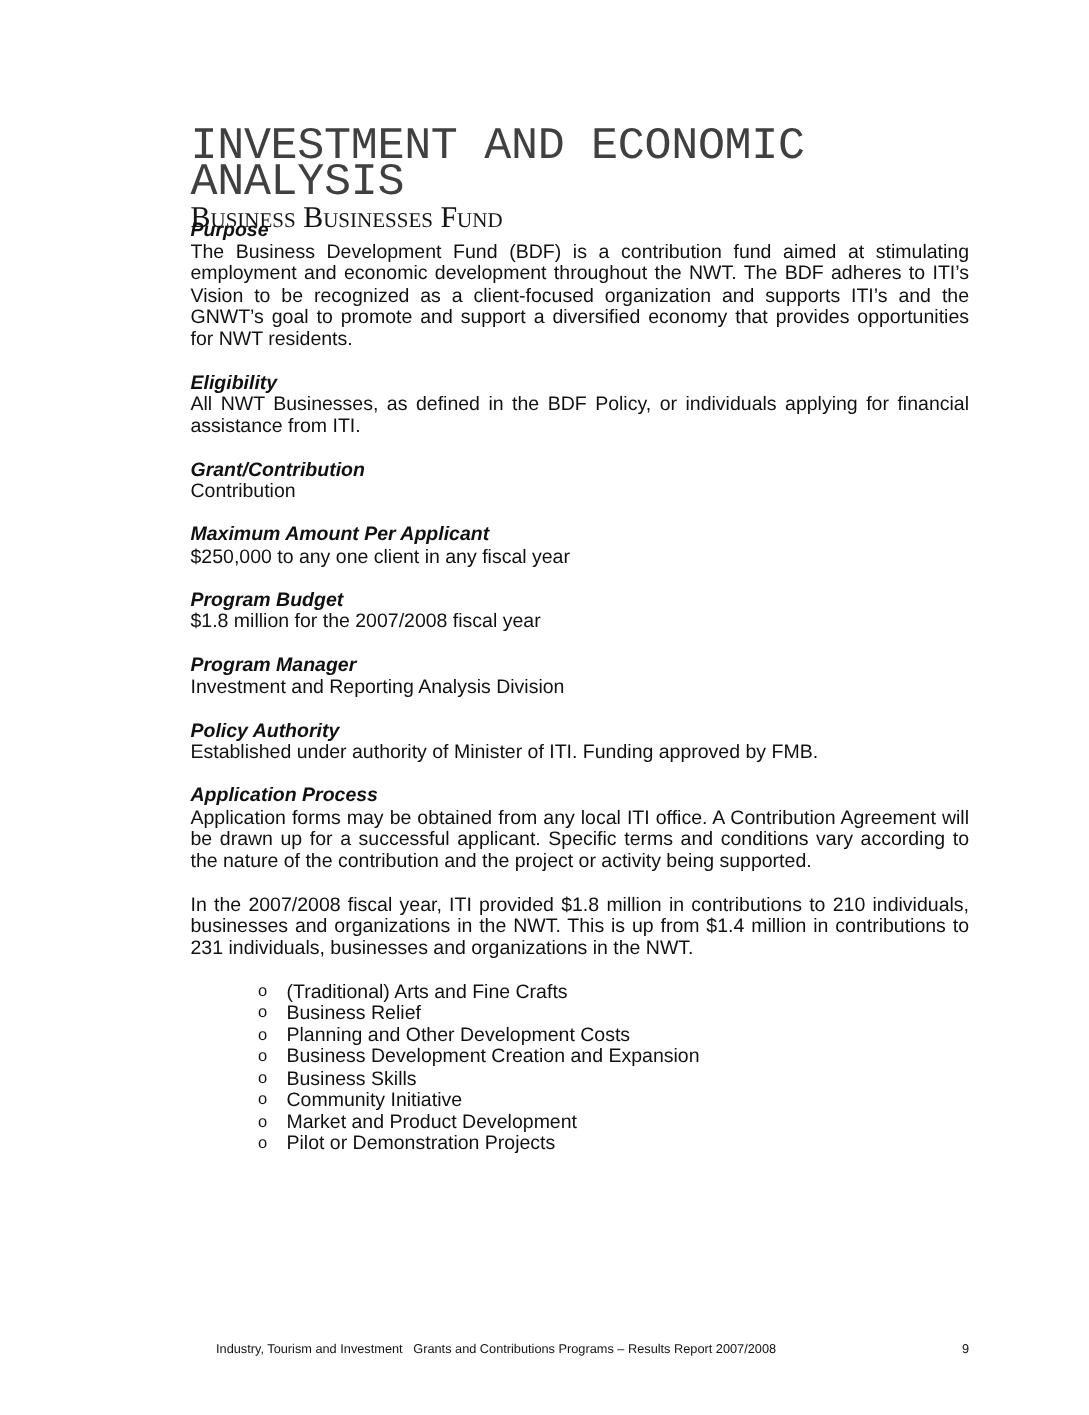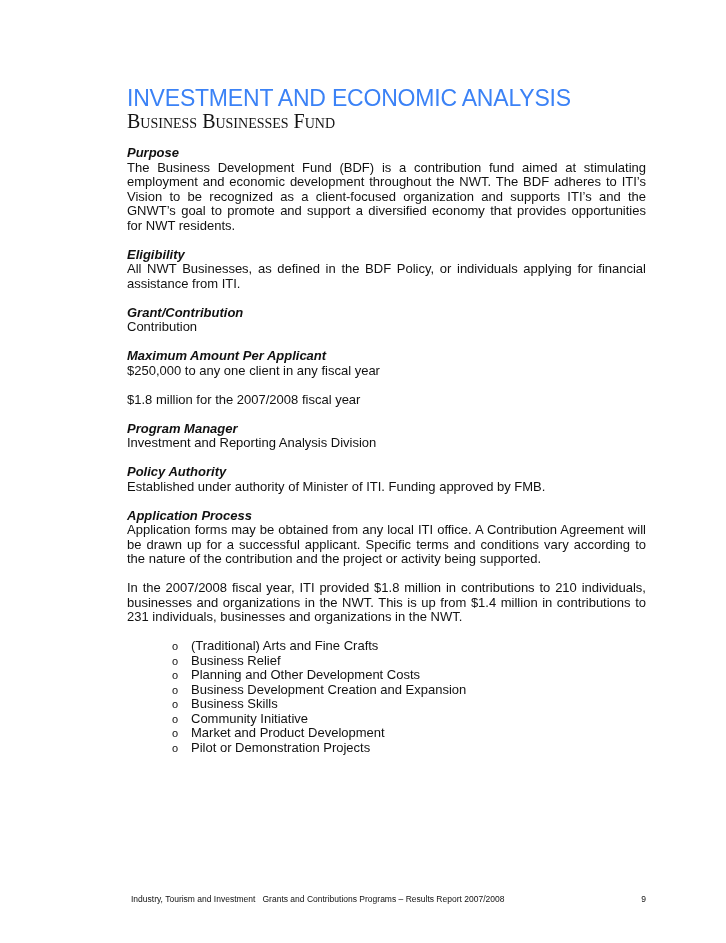--- a/index.html
+++ b/index.html
@@ -14,27 +14,27 @@
       overflow: hidden;
       color: #111111;
     }
     .page {
       position: absolute;
       left: 127px;
       top: 86px;
       width: 519px;
     }
     .title {
-      font-family: Liberation Sans, sans-serif;
-      font-size: 23px;
+      font-family: Liberation Mono, monospace;
+      font-size: 30px;
       line-height: 24px;
       font-weight: normal;
       margin: 0;
       letter-spacing: -0.2px;
-      color: #3b82f6;
+      color: #404040;
     }
     .subtitle {
       font-family: "Liberation Serif", "DejaVu Serif", serif;
       font-size: 20px;
       line-height: 22px;
       font-weight: normal;
       margin: 0;
       font-variant: small-caps;
       color: #141414;
     }
@@ -85,21 +85,21 @@
       left: 127px;
       top: 893px;
       width: 519px;
       font-family: "Liberation Sans", "DejaVu Sans", sans-serif;
       font-size: 8.5px;
       line-height: 12px;
       color: #111111;
     }
     .footer-left {
       position: absolute;
-      left: 4px;
+      left: 17px;
       top: 0;
       white-space: pre;
     }
     .footer-right {
       position: absolute;
       right: 0;
       top: 0;
     }
   </style>
 </head>
@@ -121,20 +121,21 @@
   </div>
   <div class="section">
     <p class="heading">Grant/Contribution</p>
     <p class="body-text">Contribution</p>
   </div>
   <div class="section">
     <p class="heading">Maximum Amount Per Applicant</p>
     <p class="body-text">$250,000 to any one client in any fiscal year</p>
   </div>
   <div class="section">
+    <p class="heading">Program Budget</p>
     <p class="body-text">$1.8 million for the 2007/2008 fiscal year</p>
   </div>
   <div class="section">
     <p class="heading">Program Manager</p>
     <p class="body-text">Investment and Reporting Analysis Division</p>
   </div>
   <div class="section">
     <p class="heading">Policy Authority</p>
     <p class="body-text">Established under authority of Minister of ITI. Funding approved by FMB.</p>
   </div>

